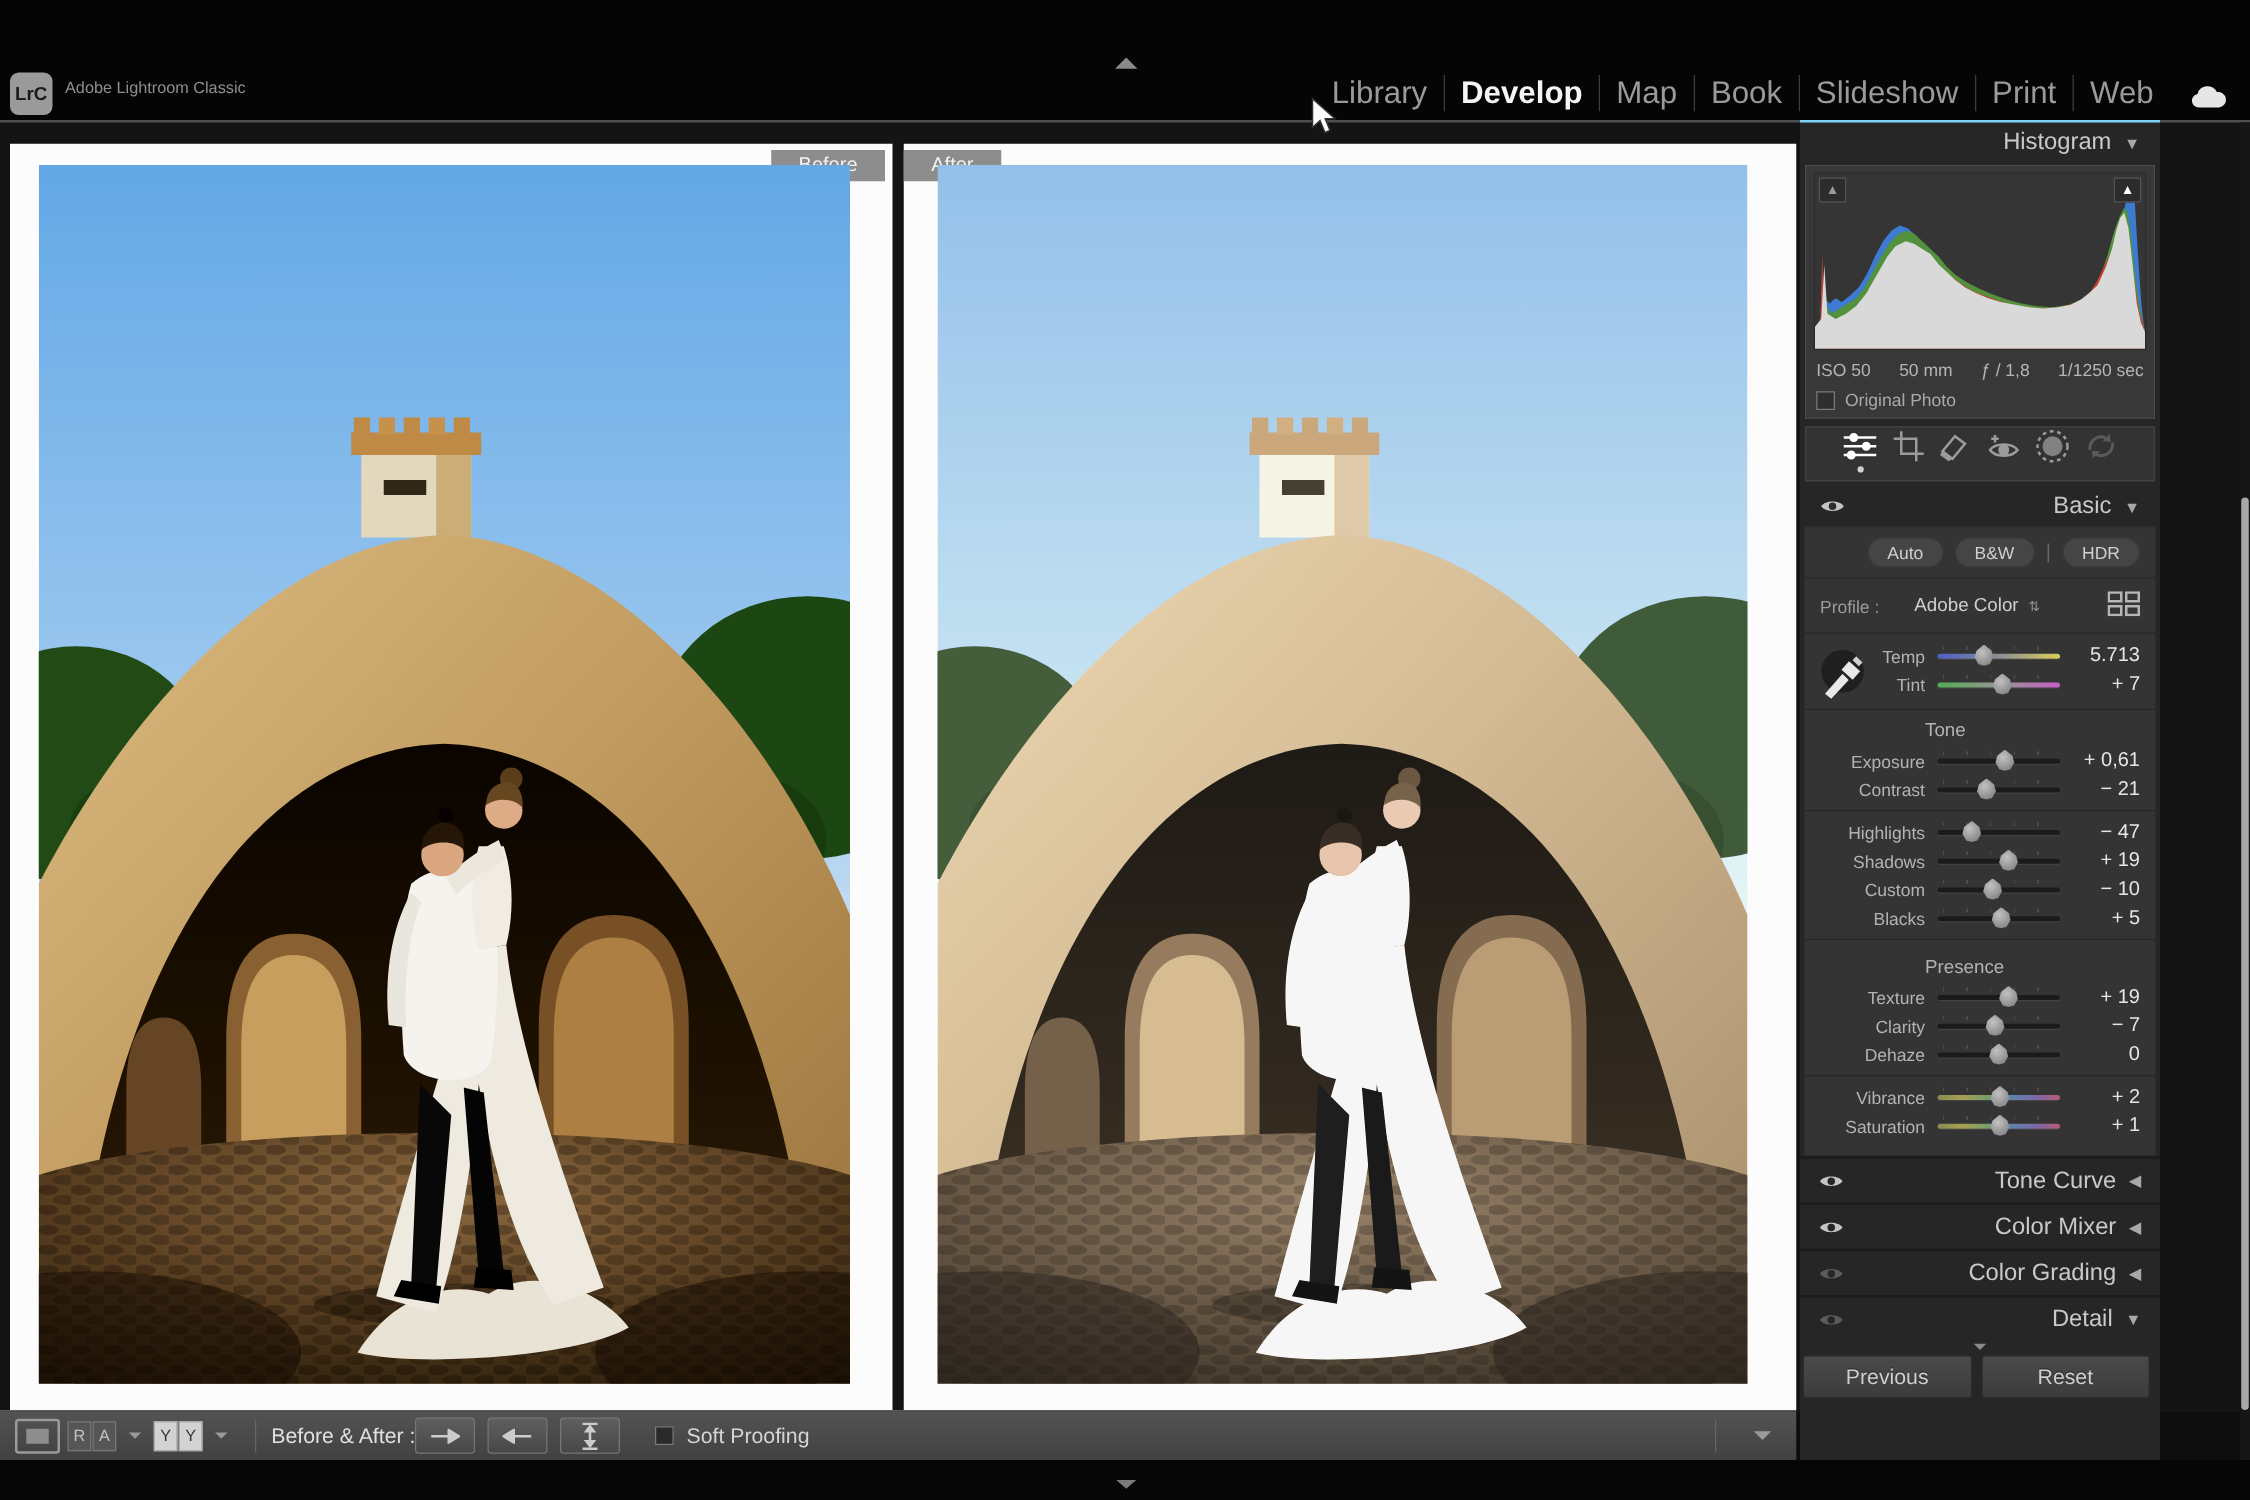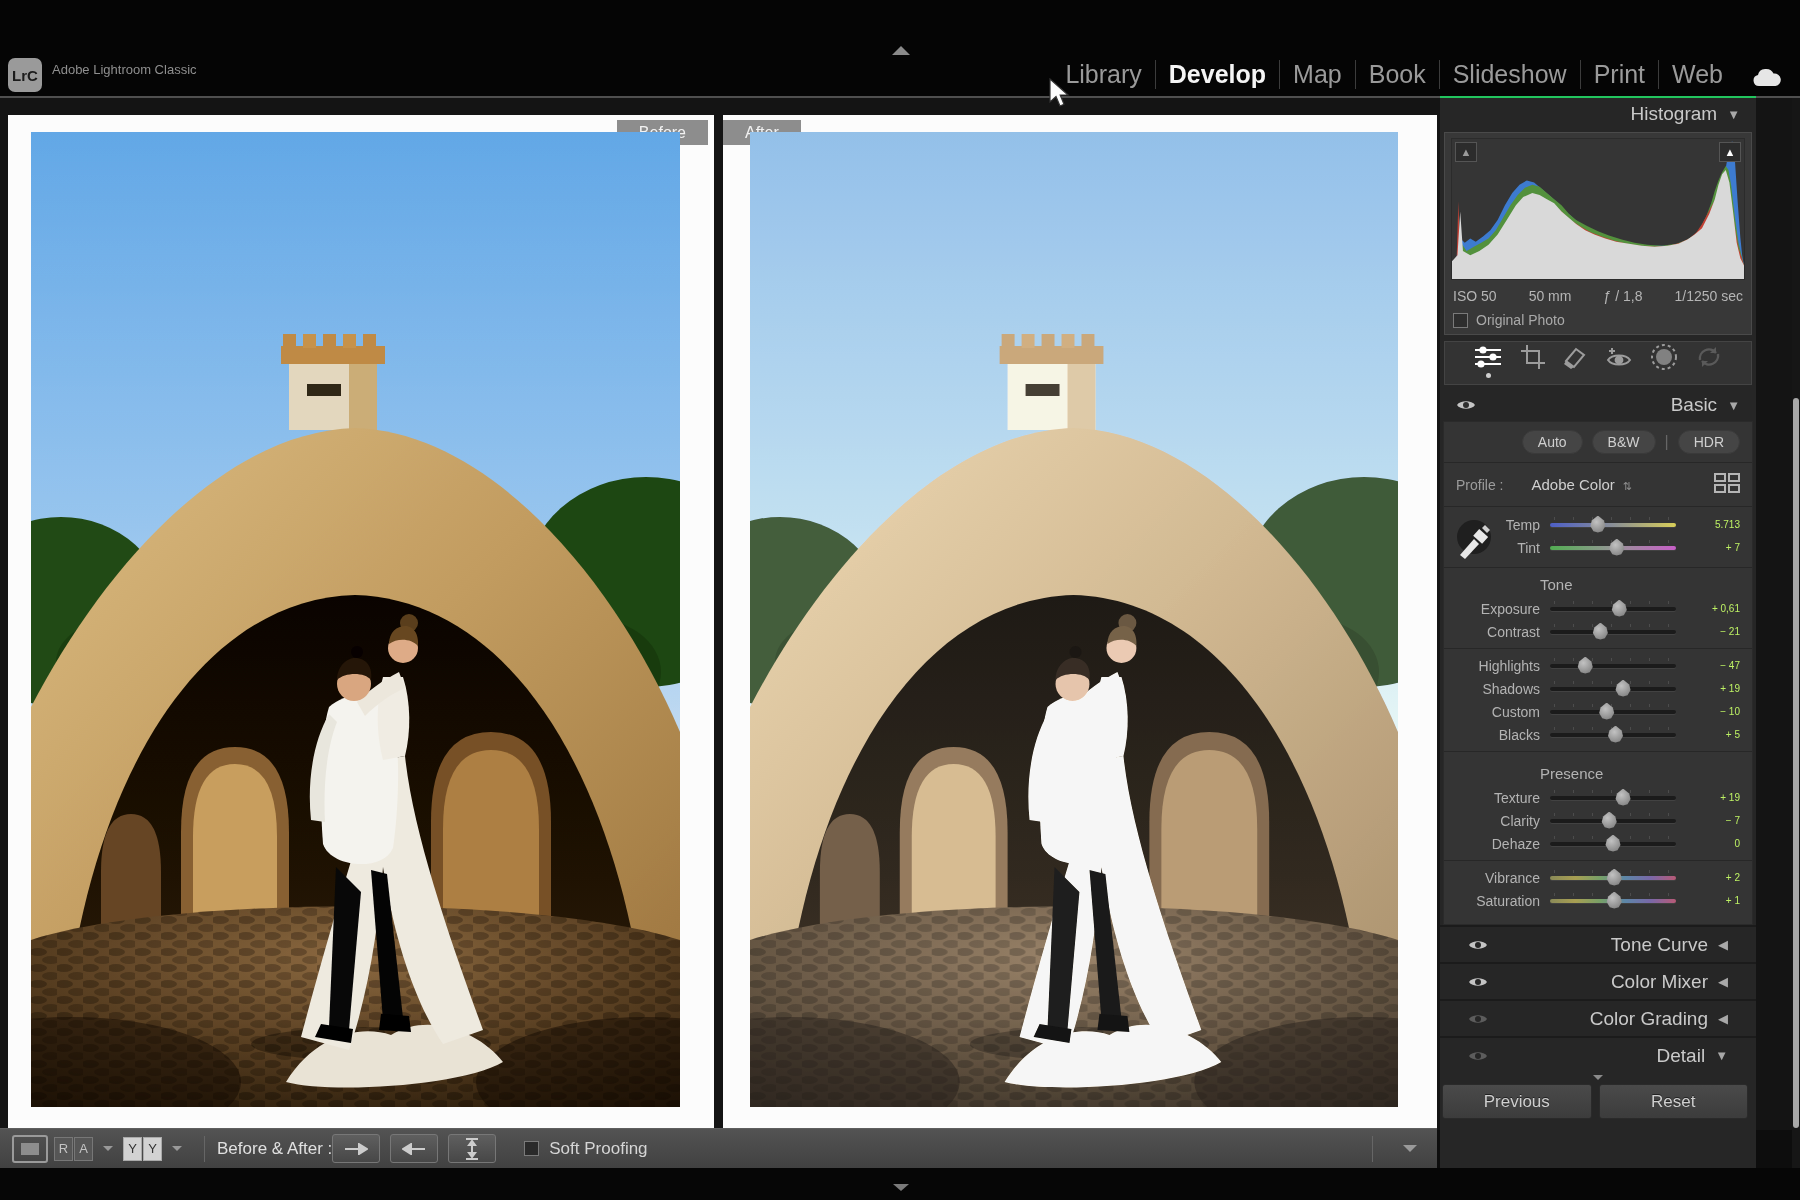--- a/index.html
+++ b/index.html
@@ -29,22 +29,22 @@
   .pane.left .photo{left:23px;width:649px;height:975px;}
   .pane.right .photo{left:27px;width:648px;height:975px;}
   .photo svg{width:100%;height:100%;display:block;}
   .photo.before svg{filter:saturate(1.28) brightness(.93) contrast(1.1);}
   .photo.after  svg{filter:brightness(1.14) saturate(.8) contrast(.93);}
   .ba-tab{position:absolute;top:5px;height:25px;padding:0 22px;background:rgba(125,125,125,.88);
           color:#f2f2f2;font-size:16px;display:flex;align-items:center;}
   .pane.left .ba-tab{right:6px;}
   .pane.right .ba-tab{left:0px;}
   
-  .rpanel{position:absolute;left:1440px;top:96px;width:316px;height:1076px;background:#262626;
-          border-top:2px solid #22c55e;box-sizing:border-box;}
+  .rpanel{position:absolute;left:1440px;top:96px;width:288px;height:1076px;background:#262626;
+          border-top:2px solid #7dd3fc;box-sizing:border-box;}
   .rscroll{position:absolute;left:1792px;top:98px;width:8px;height:1074px;background:#161616;}
   .rscroll .thumbbar{position:absolute;left:1px;top:300px;width:6px;height:730px;
                      background:#a8a8a8;border-radius:3px;}
   .phead{display:flex;align-items:center;justify-content:flex-end;height:32px;
          padding:0 16px;color:#c9c9c9;font-size:19px;}
   .phead .eye{margin-right:auto;}
   .arrow-down::after{content:"▼";font-size:13px;color:#a8a8a8;margin-left:10px;}
   .arrow-left::after{content:"◀";font-size:13px;color:#a8a8a8;margin-left:10px;}
   .eye{color:#c4c4c4;display:inline-flex;}
   .eye.dim{color:#5c5c5c;}
@@ -82,25 +82,25 @@
   .track{flex:1;height:4px;margin:0 10px;background:#1b1b1b;border-radius:2px;position:relative;
          box-shadow:0 1px 0 rgba(255,255,255,.07);}
   .track::before{content:"";position:absolute;left:4px;right:4px;top:-6px;height:3px;opacity:.45;
          background:repeating-linear-gradient(90deg,#6a6a6a 0 1px,transparent 1px 19px);}
   .track.temp{background:linear-gradient(90deg,#4d5fc7,#8a8f96 50%,#d8ce58);}
   .track.tint{background:linear-gradient(90deg,#52ae52,#969696 50%,#c75fc7);}
   .track.rainbow{background:linear-gradient(90deg,#8a8a58,#a89f52,#77a068,#5d86a8,#7a68a8,#b85a76);}
   .thumb{position:absolute;top:-7px;width:16px;height:17px;background:radial-gradient(circle at 40% 35%,#c2c2c2,#8a8a8a 70%);
          transform:translateX(-50%);
          clip-path:polygon(50% 0%,88% 30%,97% 62%,78% 93%,50% 100%,22% 93%,3% 62%,12% 30%);}
-  .sval{width:54px;text-align:right;color:#bef264;font-size:10px;flex:none;}
+  .sval{width:54px;text-align:right;color:#e5e5e5;font-size:16px;flex:none;}
   .sect-label{color:#b3b3b3;font-size:15px;padding:8px 0 4px 96px;}
   .subdiv{border-top:1px solid #272727;margin:5px 0;}
   .gap8{height:6px;}
-  .collapse-row{display:flex;align-items:center;height:35px;padding:0 28px;border-top:2px solid #1b1b1b;
+  .collapse-row{display:flex;align-items:center;height:35px;padding:0 15px;border-top:2px solid #1b1b1b;
                 color:#c9c9c9;font-size:19px;}
   .collapse-row .lbl{margin-left:auto;}
   .panel-caret{width:0;height:0;margin:2px auto 0 auto;border-left:6px solid transparent;
                border-right:6px solid transparent;border-top:6px solid #777;}
   .btn-row{display:flex;gap:7px;padding:4px 14px 0 0;margin-left:0;}
   .pbtn{flex:1;height:33px;background:linear-gradient(#4a4a4a,#3c3c3c);border:1px solid #2a2a2a;
         border-radius:3px;color:#cfcfcf;font-size:17px;display:flex;align-items:center;justify-content:center;
         text-shadow:0 -1px 0 #222;}
   
   .toolbar{position:absolute;left:0;top:1128px;width:1437px;height:40px;

